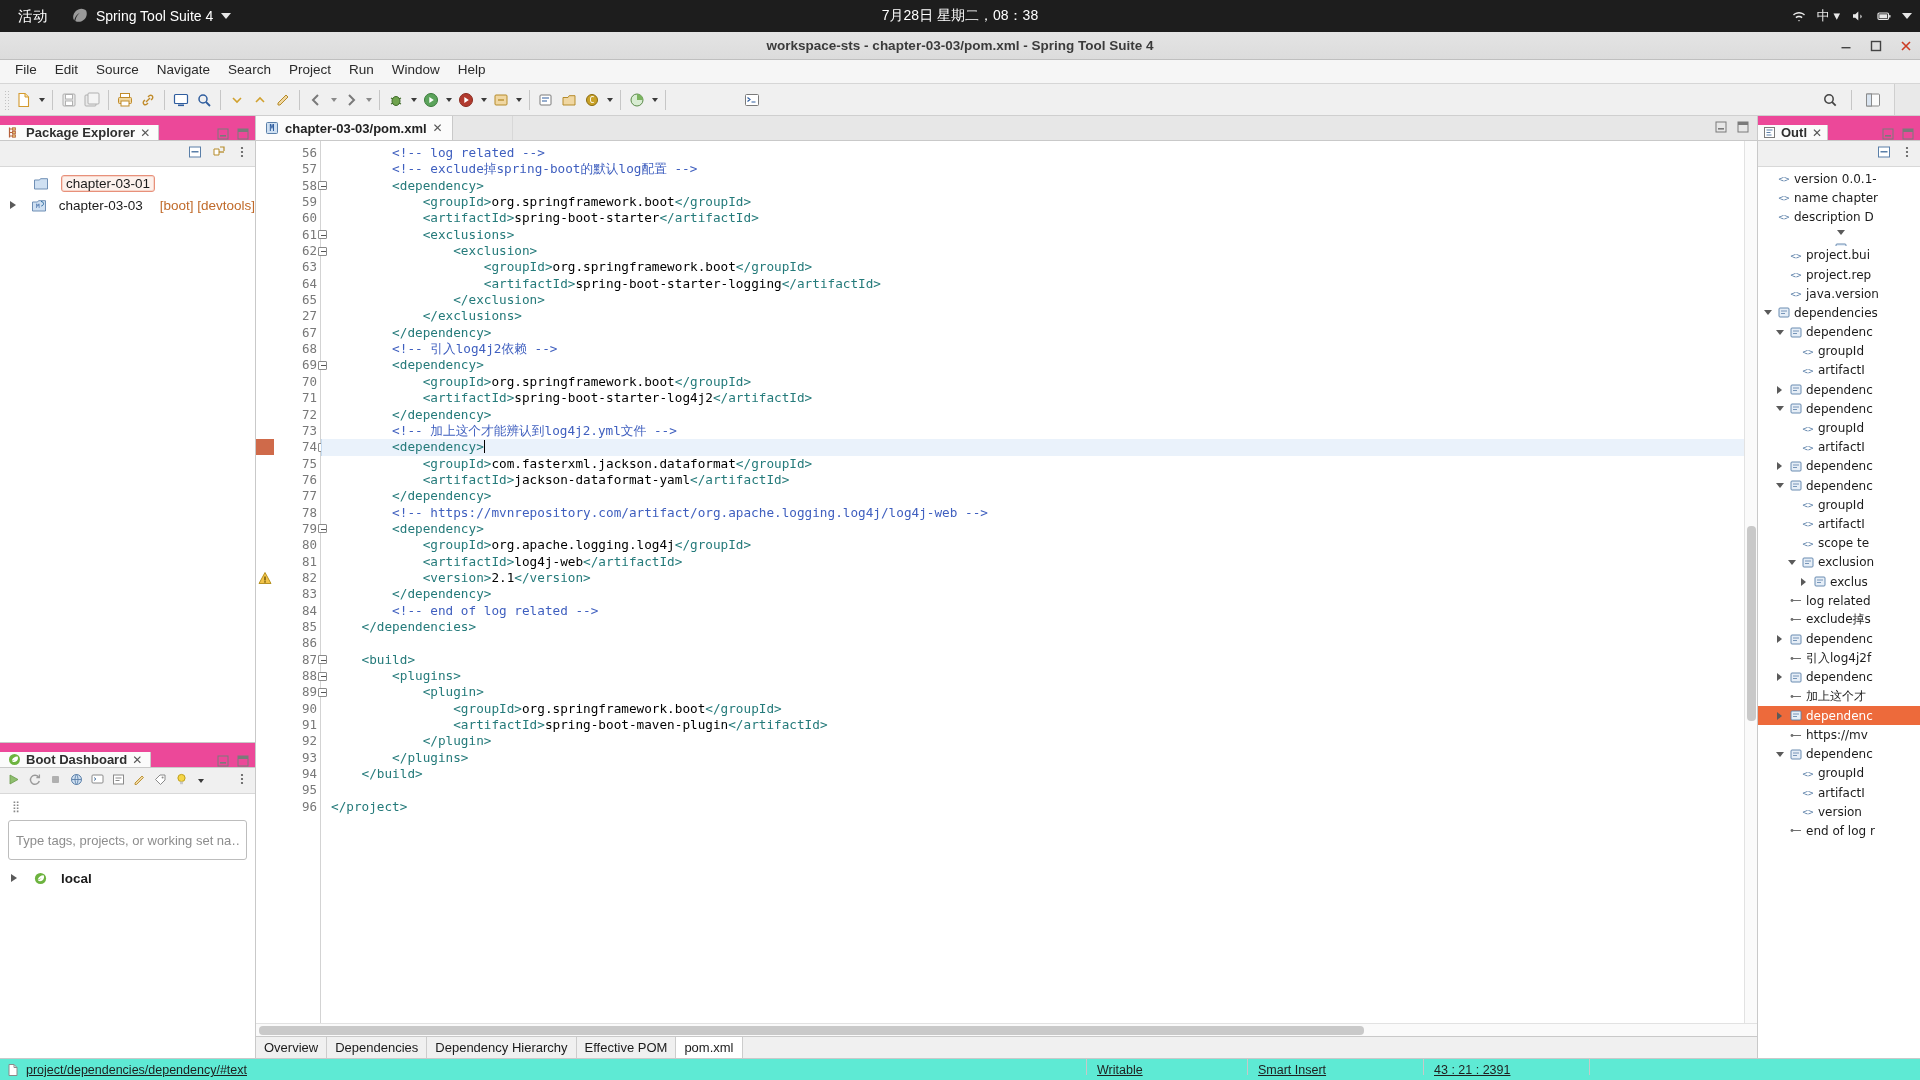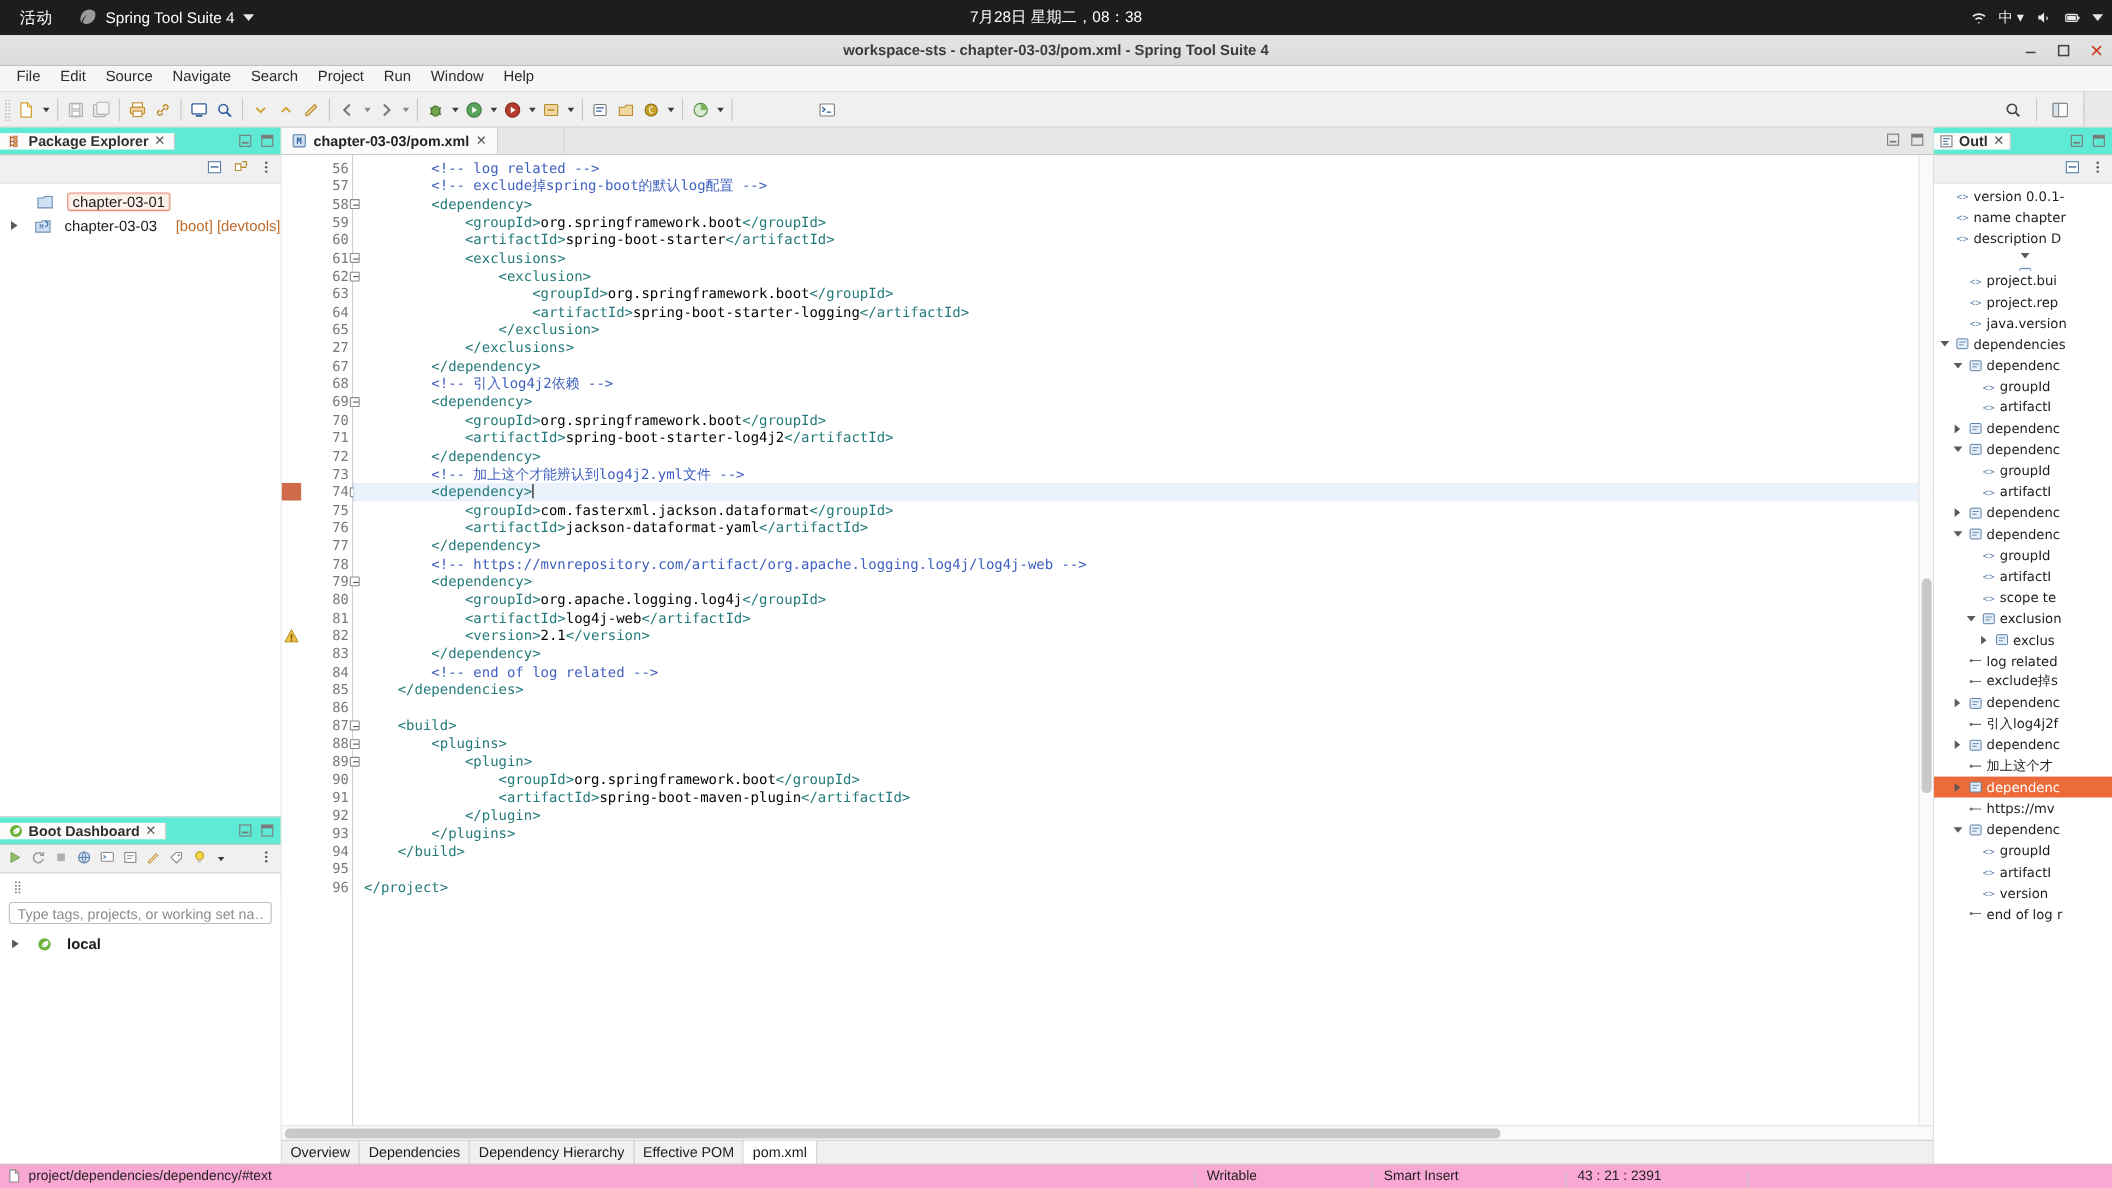--- a/index.html
+++ b/index.html
@@ -77,21 +77,21 @@
     background:#e9e9e9; border-left:1px solid #cfcfcf;
   }
 
   
   #main { flex:1; display:flex; min-height:0; background:#f0f0f0; }
 
   
   #leftcol { width:256px; display:flex; flex-direction:column; min-width:0; border-right:1px solid #c9c9c9;}
   .view { display:flex; flex-direction:column; min-height:0; background:#ffffff;}
   .view-tabs {
-    height:25px; background:#5eead4; display:flex; align-items:center;
+    height:25px; background:#ec4899; display:flex; align-items:flex-end;
     border-bottom:1px solid #c9c9c9; position:relative;
   }
   .view-tab {
     display:flex; align-items:center; gap:5px; padding:0 8px;
     background:#fbfbfb; border-right:1px solid #c9c9c9;
     font-size:13px; font-weight:bold; color:#2f2f2f; white-space:nowrap;
   }
   .view-tab .close-x { font-size:12px; color:#555; font-weight:normal;}
   .view-tabs-actions{ margin-left:auto; display:flex; align-items:center; gap:8px; padding-right:6px;}
   .sq-min, .sq-max { width:12px;height:12px; position:relative;}
@@ -109,21 +109,21 @@
   .node-label.edited {
     border:1px solid #e8907a; background:#fdf1ec; border-radius:3px; padding:0 4px;
     box-shadow:0 0 0 1px #f6d6cb inset;
   }
   .node-sub { color:#c06a2a; margin-left:5px;}
 
   
   #bootdash { height:316px; border-top:1px solid #c9c9c9;}
   #bd-filter { padding:7px 8px 4px 8px; background:#ffffff;}
   #bd-filter input {
-    width:100%; height:20px; border:1px solid #bdbdbd; border-radius:3px;
+    width:100%; height:40px; border:1px solid #bdbdbd; border-radius:3px;
     padding:0 7px; font-size:13px; color:#3b3b3b; font-family:inherit; background:#fff;
   }
   #bd-filter input::placeholder{color:#8d8d8d;}
   .bd-dots { padding:6px 0 0 12px; color:#888; letter-spacing:1px; font-size:11px;}
 
   
   #editorcol { flex:1; display:flex; flex-direction:column; min-width:0; border-right:1px solid #c9c9c9;}
   #editor-tabs {
     height:25px; background:#e7e7e7; display:flex; align-items:stretch; border-bottom:1px solid #c9c9c9;
   }
@@ -180,22 +180,22 @@
   .ol-row.sel { background:#ed6a3b; color:#fff;}
   .ol-row.sel .ol-text { color:#fff;}
   .ol-tw { width:11px; flex:0 0 11px; display:flex; align-items:center; justify-content:center;}
   .ol-tw .tri-r{width:0;height:0;border-top:4px solid transparent;border-bottom:4px solid transparent;border-left:5.5px solid #5a5a5a;}
   .ol-tw .tri-d{width:0;height:0;border-left:4px solid transparent;border-right:4px solid transparent;border-top:5.5px solid #5a5a5a;}
   .ol-ico { width:15px; flex:0 0 15px; display:flex; align-items:center; justify-content:center;}
   .ol-text { color:#1b1b1b; font-family:"DejaVu Sans", sans-serif; font-size:12px;}
 
   
   #statusbar {
-    height:22px; background:#f9a8d4; border-top:1px solid #c9c9c9;
-    display:flex; align-items:flex-end; font-size:12.5px; color:#1f1f1f;
+    height:22px; background:#5eead4; border-top:1px solid #c9c9c9;
+    display:flex; align-items:flex-start; font-size:12.5px; color:#1f1f1f;text-decoration:underline;
   }
   #statusbar .sb-cell { padding:0 10px; height:22px; display:flex; align-items:center; white-space:nowrap;}
   #statusbar .sep { width:1px; height:16px; background:#c8c8c8;}
   .flexgrow { flex:1; }
 </style>
 </head>
 <body>
 
 <div id="gnome-bar">
   <div id="gnome-activities">活动</div>

